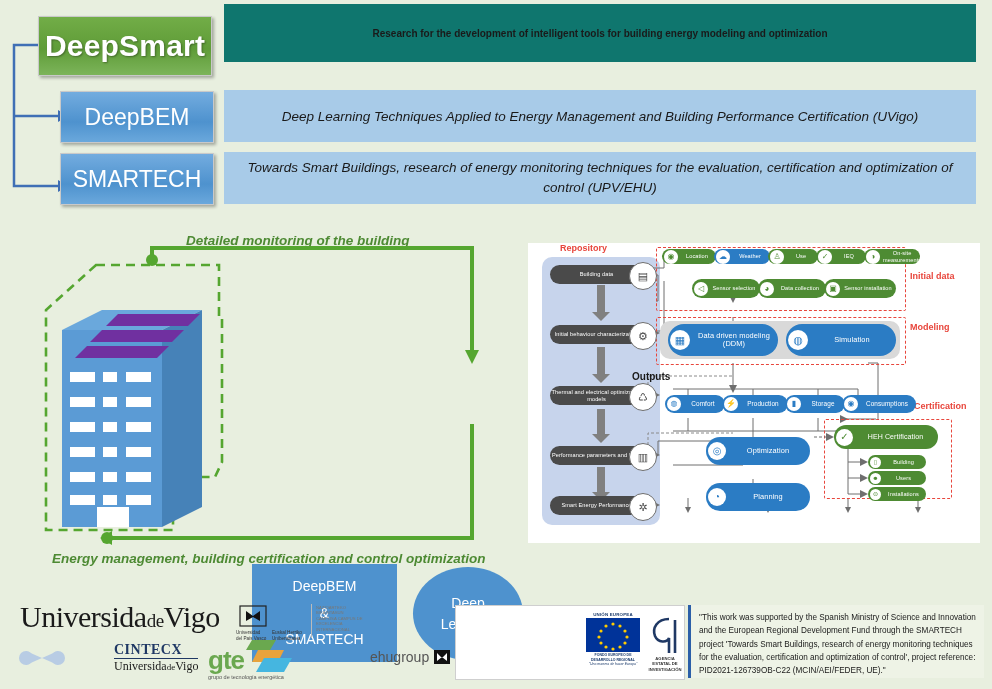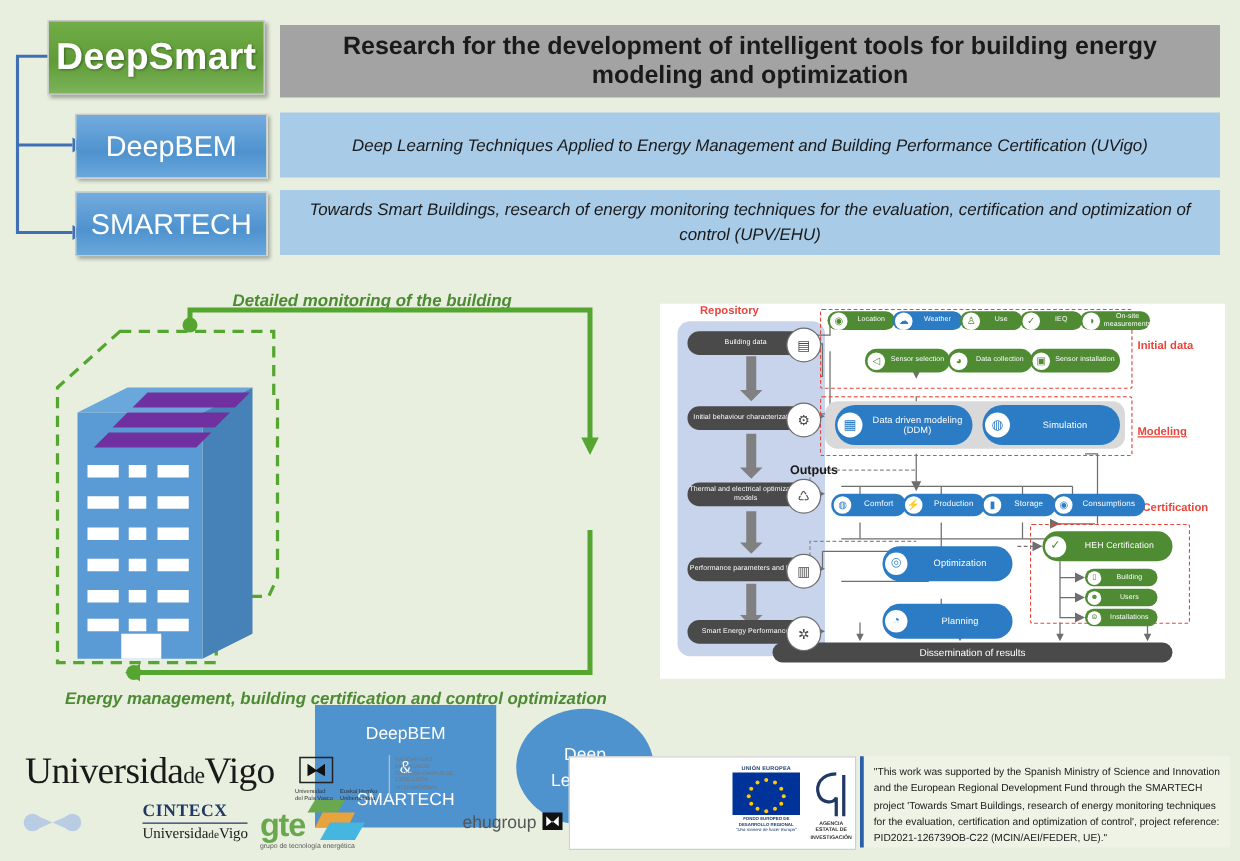--- a/index.html
+++ b/index.html
@@ -35,23 +35,23 @@
   .brand-smartech{
     left:60px;top:153px;width:152px;height:50px;
     background:linear-gradient(180deg,#73acdf 0%,#4e92ce 60%,#6aa8dc 100%);
     font-size:23px;
   }
   .desc-box{
     position:absolute;display:flex;align-items:center;justify-content:center;
     text-align:center;padding:4px 12px;box-sizing:border-box;
   }
   .desc-green{
-    left:224px;top:20px;width:752px;height:58px;
-    background:#a3a3a3;color:#1a1a1a;
-    font-size:20px;font-weight:bold;
+    left:224px;top:4px;width:752px;height:58px;
+    background:#0f766e;color:#1a1a1a;
+    font-size:10px;font-weight:bold;
   }
   .desc-blue1{
     left:224px;top:90px;width:752px;height:52px;
     background:#a8cbe8;color:#1a1a1a;
     font-size:13.5px;font-style:italic;
   }
   .desc-blue2{
     left:224px;top:152px;width:752px;height:52px;
     background:#a8cbe8;color:#1a1a1a;
     font-size:13.5px;font-style:italic;line-height:1.45;
@@ -333,21 +333,21 @@
     <div class="arrow-down-fat" style="left:69px;top:224px;height:26px;"></div>
 
     <div class="dashbox" style="left:128px;top:4px;width:248px;height:62px;"></div>
     <div class="dashbox" style="left:128px;top:74px;width:248px;height:46px;"></div>
     <div class="dashbox" style="left:296px;top:176px;width:126px;height:78px;"></div>
 
     <div class="greybox" style="left:132px;top:78px;width:240px;height:38px;"></div>
 
     <div class="dg-label" style="left:32px;top:0px;">Repository</div>
     <div class="dg-label" style="left:382px;top:28px;">Initial data</div>
-    <div class="dg-label" style="left:382px;top:97px;text-decoration:underline;">Modeling</div>
+    <div class="dg-label" style="left:382px;top:79px;">Modeling</div>
     <div class="dg-label dark" style="left:104px;top:128px;font-size:10px;">Outputs</div>
     <div class="dg-label" style="left:386px;top:158px;">Certification</div>
 
     <div class="pill p-grey" style="left:22px;top:22px;width:96px;height:19px;">
       <span class="txt">Building data</span>
     </div>
     <div class="circ" style="left:101px;top:19px;">▤</div>
 
     <div class="pill p-grey" style="left:22px;top:82px;width:96px;height:19px;">
       <span class="txt">Initial behaviour characterization</span>
@@ -463,21 +463,20 @@
       </g>
       <g fill="#6e6e6e">
         <polygon points="332,215 332,223 340,219"></polygon>
         <polygon points="332,231 332,239 340,235"></polygon>
         <polygon points="332,247 332,255 340,251"></polygon>
         <polygon points="298,190 298,198 306,194"></polygon>
       </g>
       <path d="M286,194 L302,194" stroke="#6e6e6e" stroke-width="1" fill="none" stroke-dasharray="3,2"></path>
     </svg>
 
-    <div class="dissem">Dissemination of results</div>
   </div>
 
   <div class="footer">
     <div class="logos">
 
       <div class="uvigo-word">
         <span>Universida</span><span class="sm">de</span><span>Vigo</span>
       </div>
 
       <div class="cintecx">

